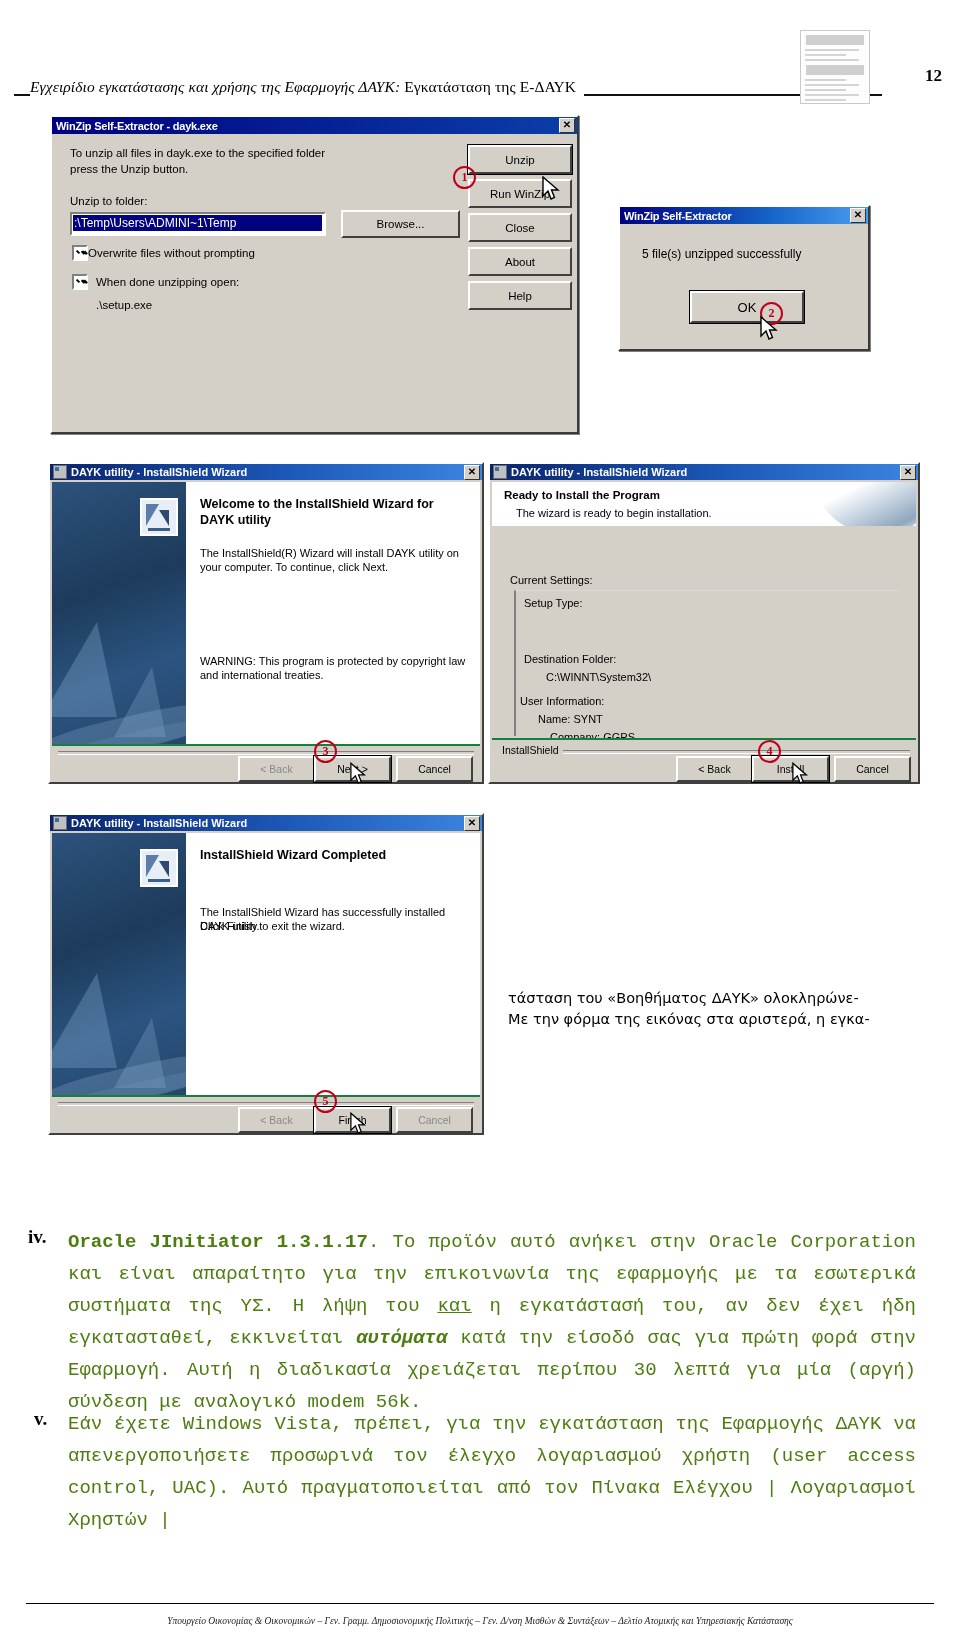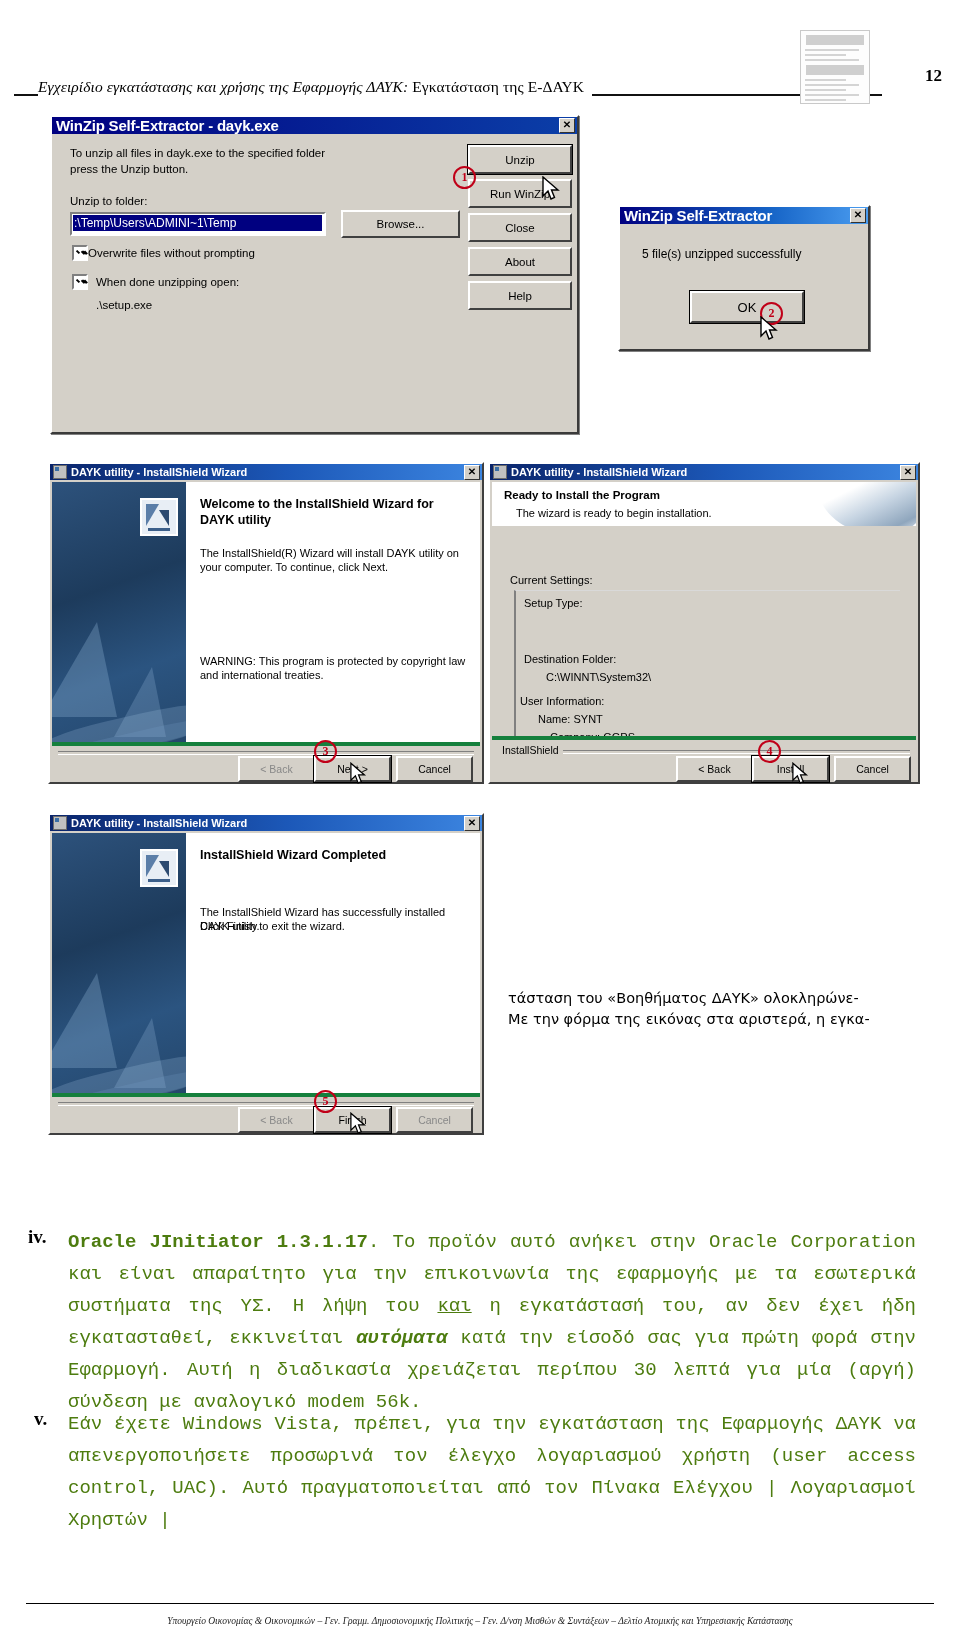--- a/index.html
+++ b/index.html
@@ -5,21 +5,21 @@
   html,body{margin:0;padding:0;}
   body{
     width:960px;height:1634px;background:#ffffff;
     font-family:"Liberation Serif", serif;
     color:#000;position:relative;overflow:hidden;
   }
   
   .hdr{position:absolute;left:0;top:28px;width:960px;height:60px;}
   .hdr-rule{position:absolute;left:14px;top:66px;width:868px;height:2px;background:#111;}
   .hdr-title{
-    position:absolute;left:38px;top:50px;
+    position:absolute;left:30px;top:50px;
     font-family:"Liberation Serif", serif;font-style:italic;font-size:15.5px;
     background:#fff;padding-right:8px;white-space:nowrap;letter-spacing:.1px;
   }
   .hdr-title .nonital{font-style:normal;}
   .pagenum{
     position:absolute;right:18px;top:38px;font-size:17px;font-weight:bold;
     font-family:"Liberation Serif", serif;
   }
   .hdr-thumb{
     position:absolute;left:800px;top:2px;width:68px;height:72px;
@@ -29,21 +29,21 @@
   .hdr-thumb .tl.w2{width:60%;}
   .hdr-thumb .tl.w3{width:80%;}
   .hdr-thumb .blk{height:10px;background:#cfcfcf;margin:4px 5px;}
 
   
   .win{position:absolute;background:#d4d0c8;border:2px solid;border-color:#ffffff #3a3a3a #3a3a3a #ffffff;
        font-family:"Liberation Sans", sans-serif;box-shadow:1px 1px 0 #808080;}
   .tbar{height:17px;background:linear-gradient(90deg,#000080,#0b3fa8);
         display:flex;align-items:center;padding:0 2px 0 4px;}
   .tbar.grad{background:linear-gradient(90deg,#000080 0%,#1563c6 60%,#4b9df0 100%);}
-  .tbar-t{color:#fff;font-size:15px;font-weight:bold;flex:1;white-space:nowrap;letter-spacing:-.2px;}
+  .tbar-t{color:#fff;font-size:11px;font-weight:bold;flex:1;white-space:nowrap;letter-spacing:-.2px;}
   .tbtn{width:14px;height:13px;background:#d4d0c8;border:1px solid;
         border-color:#fff #333 #333 #fff;color:#000;font-size:10px;line-height:11px;
         text-align:center;font-weight:bold;font-family:"Liberation Sans",sans-serif;}
   .w95btn{background:#d4d0c8;border:2px solid;border-color:#ffffff #404040 #404040 #ffffff;
           font-family:"Liberation Sans",sans-serif;font-size:11.5px;color:#000;
           display:flex;align-items:center;justify-content:center;white-space:nowrap;}
   .w95btn.dflt{border-color:#ffffff #404040 #404040 #ffffff;outline:1px solid #000;}
   .txt{font-family:"Liberation Sans",sans-serif;font-size:11.5px;color:#000;}
   .fieldbox{background:#fff;border:2px solid;border-color:#808080 #fff #fff #808080;}
   .chk{width:12px;height:12px;background:#fff;border:2px solid;border-color:#808080 #fff #fff #808080;
@@ -88,21 +88,21 @@
        border-left:0 solid transparent;border-right:13px solid transparent;border-top:22px solid #5b7ea8;}
   .isw-icon .s2{position:absolute;left:17px;top:10px;width:0;height:0;
        border-left:10px solid transparent;border-top:16px solid #2c4a70;}
   .isw-icon .bar{position:absolute;left:6px;bottom:3px;width:22px;height:3px;background:#3c5f8a;}
   .isw-head{position:absolute;left:2px;top:18px;right:2px;height:44px;background:#fff;overflow:hidden;}
   .isw-head .swoosh{position:absolute;right:-10px;top:-28px;width:110px;height:80px;
        background:linear-gradient(135deg,#ffffff 40%,#c6d4e2 60%,#8fa6bd 80%,#ffffff 95%);
        transform:rotate(18deg);border-radius:0 0 60% 60%;}
   .isw-body{position:absolute;background:#fff;}
   .isw-foot{position:absolute;left:2px;right:2px;bottom:2px;height:34px;background:#d4d0c8;
-       border-top:4px solid #15803d;}
+       border-top:2px solid #15803d;}
   .isw-sep{position:absolute;left:6px;right:6px;top:5px;height:2px;
        border-top:1px solid #808080;border-bottom:1px solid #fff;}
   .isl-label{position:absolute;left:6px;top:-2px;background:#d4d0c8;padding:0 4px;font-size:10.5px;color:#000;}
   .gbox{position:absolute;border-left:2px solid #808080;border-top:1px solid #d9d9d9;}
 
   
   .caption{position:absolute;font-family:"DejaVu Sans",sans-serif;font-size:14.5px;line-height:21px;color:#000;}
   .para{position:absolute;font-family:Liberation Mono, monospace;font-size:19px;line-height:32px;
         text-align:justify;color:#4d7c0f;}
   .para b{font-weight:bold;}

